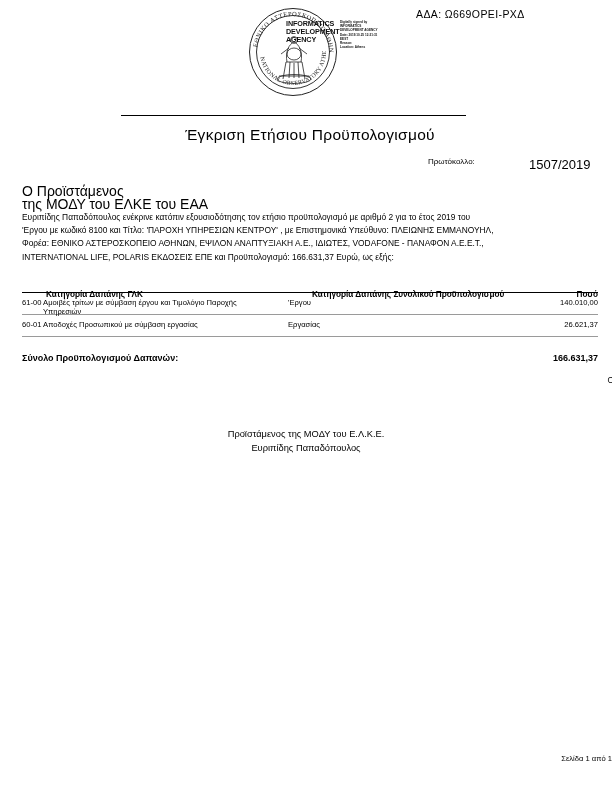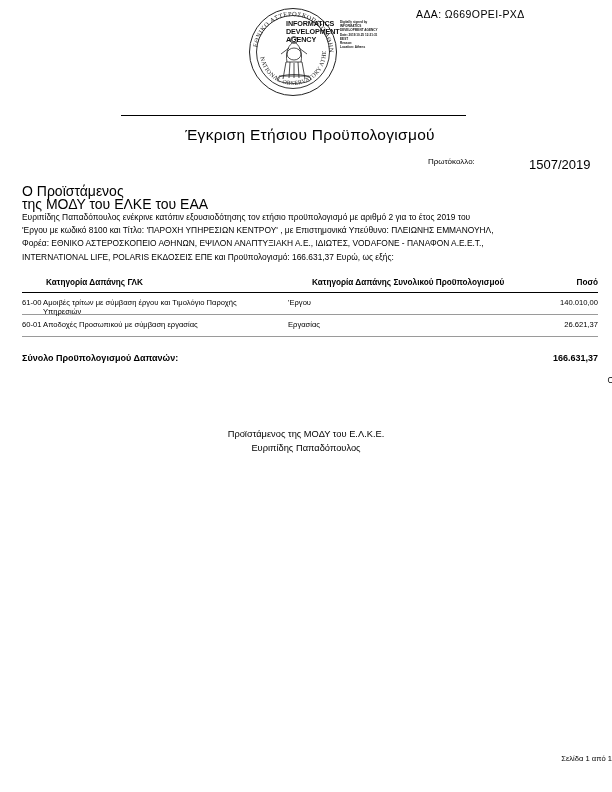--- a/index.html
+++ b/index.html
@@ -183,21 +183,21 @@
     font-size: 9px;
     font-weight: bold;
     height: 20px;
   }
   .c1 { position: absolute; left: 0; top: 0; width: 262px; }
   .c1 .wrapline { display: block; }
   .c1 .indent { display: block; padding-left: 21px; }
   .c2 { position: absolute; left: 266px; top: 0; width: 230px; }
   .c3 { position: absolute; right: 0; top: 0; width: 120px; text-align: right; }
 
-  .thead .c1, .thead .c2, .thead .c3 { top: 2px; padding-left: 24px; }
+  .thead .c1, .thead .c2, .thead .c3 { top: 14px; padding-left: 24px; }
   .tbody-row .c1, .tbody-row .c2, .tbody-row .c3 { top: 5px; }
   .ttotal .c1, .ttotal .c3 { top: 16px; }
   .ttotal .c1 { width: 420px; }
 
   
   .certifier {
     position: absolute;
     top: 375px;
     left: 0;
     width: 612px;

